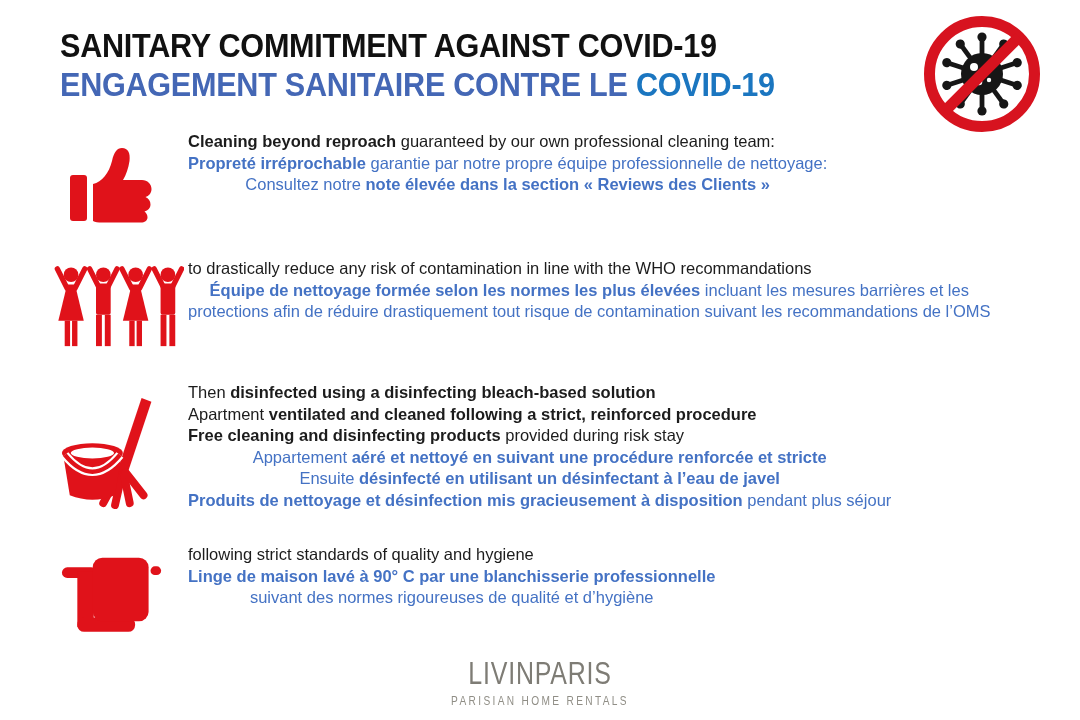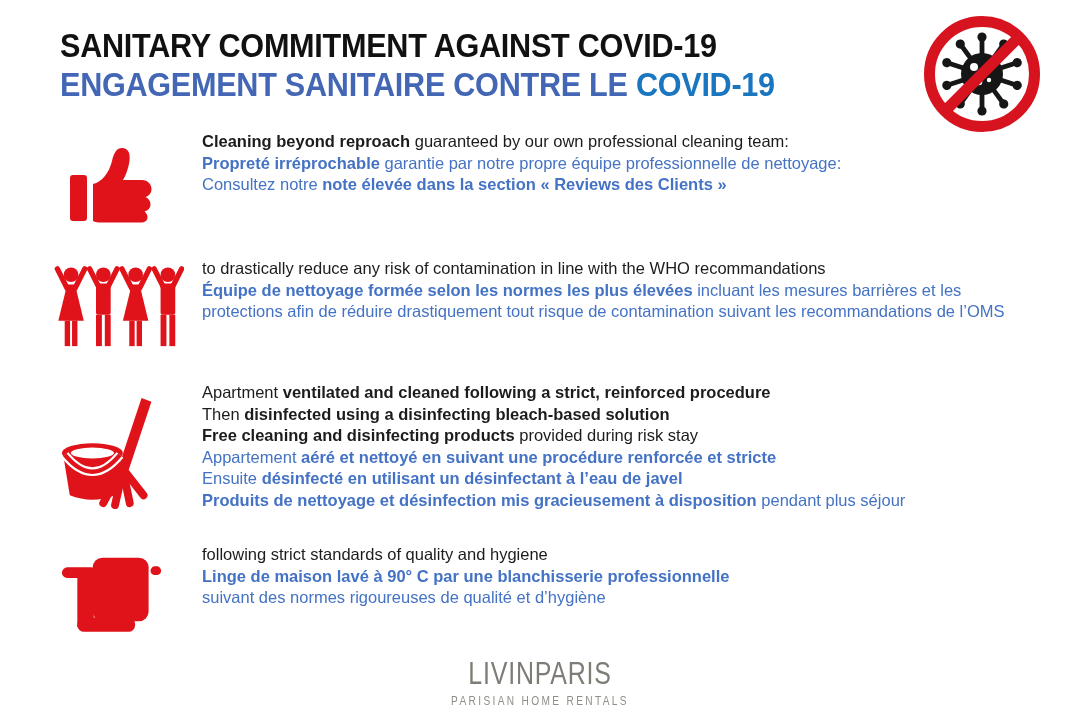--- a/index.html
+++ b/index.html
@@ -23,24 +23,24 @@
   }
   .header { position:absolute; left:60px; top:26px; transform:scaleX(0.90); transform-origin:left top; white-space:nowrap; }
   .title { font-size:34px; font-weight:bold; letter-spacing:-0.3px; line-height:39px; color:var(--title-black); }
   .subtitle { font-size:34px; font-weight:bold; letter-spacing:-0.3px; line-height:39px; color:var(--subtitle-blue); }
   .subtitle .covid { color:var(--covid-blue); }
 
   .novirus { position:absolute; right:36px; top:12px; width:124px; height:124px; }
 
   .section { position:absolute; left:0; width:1080px; }
   .icon-cell { position:absolute; color:var(--icon-red); }
-  .text-cell { position:absolute; left:202px; top:0; font-size:16.5px; line-height:21.6px; }
+  .text-cell { position:absolute; left:188px; top:0; font-size:16.5px; line-height:21.6px; }
   .line { white-space:pre-wrap; }
   .line.black { color:var(--body-black); }
-  .line.blue  { color:var(--body-blue); }
+  .line.blue  { color:var(--body-blue);text-align:center; }
   .line .b { font-weight:bold; }
 
   .footer { position:absolute; left:0; width:1080px; top:656px; text-align:center;
             transform:scaleX(0.78); transform-origin:center top; }
   .brand { font-size:32px; font-weight:normal; letter-spacing:1px; color:var(--brand-gray); line-height:34px; }
   .tagline { font-size:13px; letter-spacing:3px; color:var(--tagline-gray); margin-top:3px; }
 </style>
 </head>
 <body>
 
@@ -196,22 +196,22 @@
         <g>
           <path fill="currentColor" d="M16 60 L76 60 L69 103 Q46 112 23 103 Z"></path>
           <ellipse cx="46" cy="60" rx="31" ry="10" fill="currentColor"></ellipse>
           <ellipse cx="46" cy="60" rx="22" ry="5.5" fill="#ffffff"></ellipse>
           <path d="M18 62 Q46 96 74 62" stroke="#ffffff" stroke-width="9" fill="none"></path>
           <path d="M18 62 Q46 96 74 62" stroke="currentColor" stroke-width="4.5" fill="none"></path>
         </g>
       </svg>
     </div>
     <div class="text-cell">
+        <div class="line black"><span>Then </span><span class="b">disinfected using a disinfecting bleach-based solution</span></div>
         <div class="line black"><span>Apartment </span><span class="b">ventilated and cleaned following a strict, reinforced procedure</span></div>
-        <div class="line black"><span>Then </span><span class="b">disinfected using a disinfecting bleach-based solution</span></div>
         <div class="line black"><span class="b">Free cleaning and disinfecting products</span><span> provided during risk stay</span></div>
         <div class="line blue"><span>Appartement </span><span class="b">aéré et nettoyé en suivant une procédure renforcée et stricte</span></div>
         <div class="line blue"><span>Ensuite </span><span class="b">désinfecté en utilisant un désinfectant à l’eau de javel</span></div>
         <div class="line blue"><span class="b">Produits de nettoyage et désinfection mis gracieusement à disposition</span><span> pendant plus séjour</span></div>
       </div>
   </div>
 
   <div class="section" style="top:544px;">
     <div class="icon-cell" style="left:56px; top:6px;">
       <svg viewBox="0 0 112 108" width="112" height="104" fill="currentColor">

